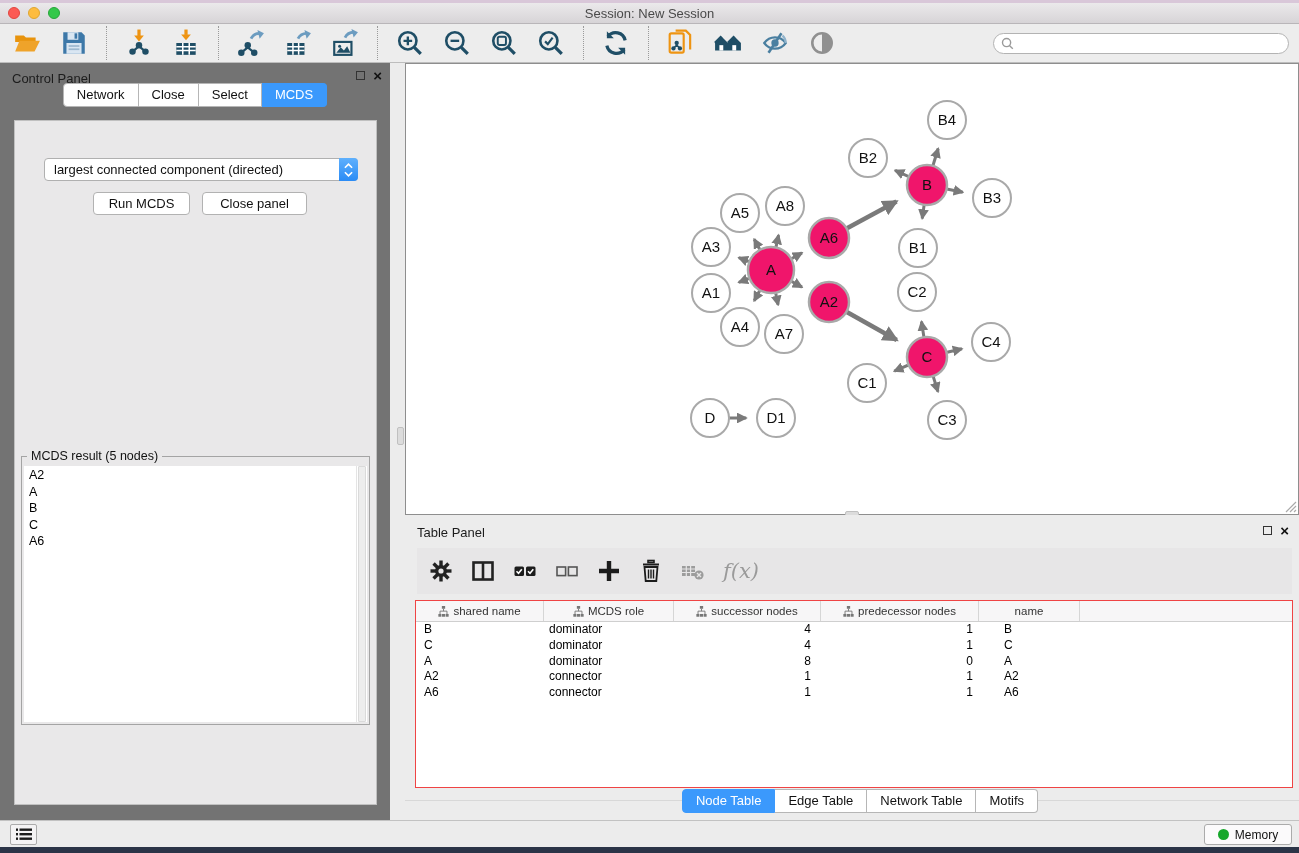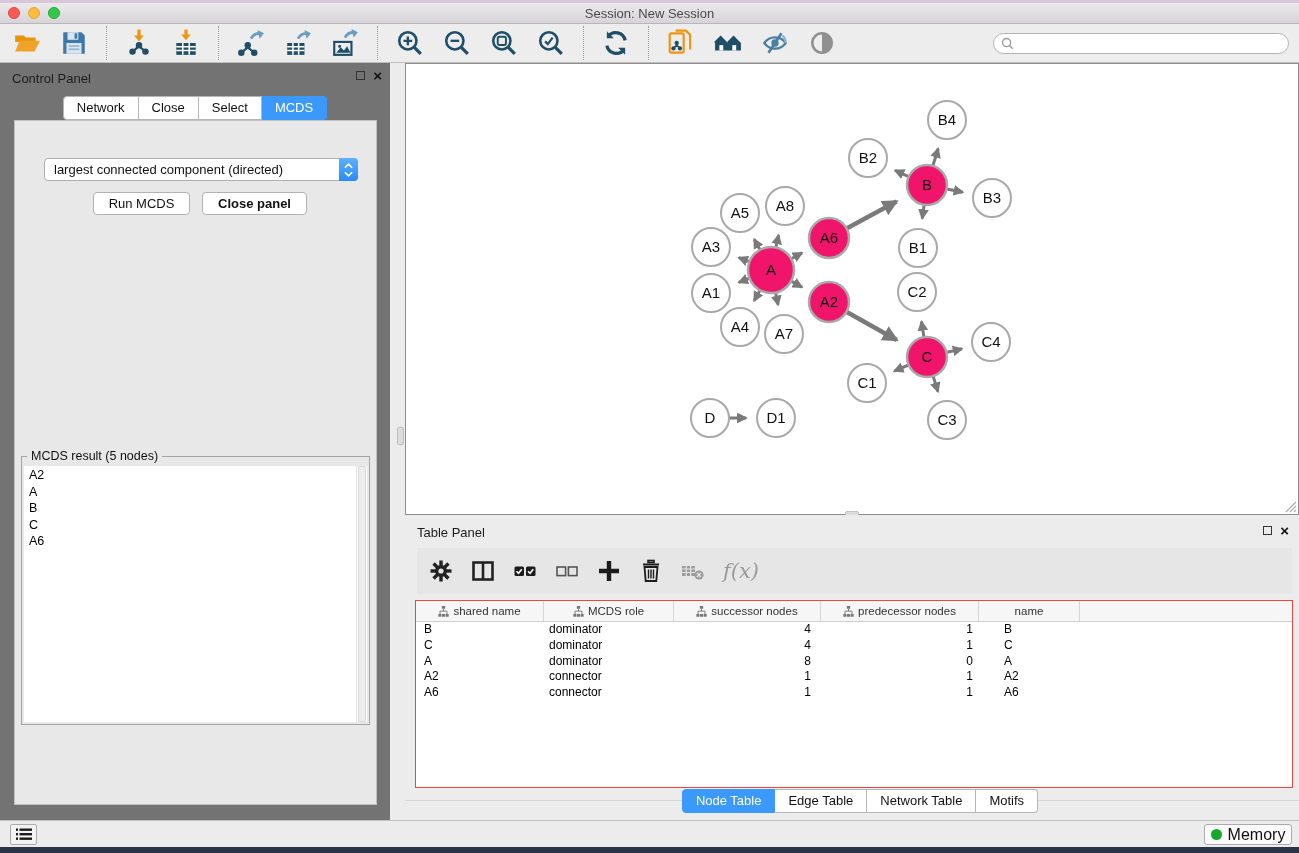--- a/index.html
+++ b/index.html
@@ -34,33 +34,33 @@
   #cp-title { position:absolute; left:12px; top:8px; font-size:13px; color:#1c1c1c; }
   .win-btns { position:absolute; right:8px; top:7px; display:flex; gap:8px; align-items:center; }
   .float-box { width:9px; height:9px; border:1.5px solid #333; display:inline-block; cursor:pointer;}
   .close-x { font-size:15px; font-weight:bold; color:#111; line-height:11px; cursor:pointer; }
   .seg-row { display:flex; justify-content:center; }
   .seg { padding:3px 13px 4px; font-size:13px; background:#fff; border:1px solid #b6b6b6; border-left:none;
     color:#111; cursor:pointer; white-space:nowrap; }
   .seg:first-child { border-left:1px solid #b6b6b6; border-radius:4px 0 0 4px; }
   .seg:last-child { border-radius:0 4px 4px 0; }
   .seg.sel { background:#3b99fc; border-color:#3b99fc; color:#fff; }
-  #cp-tabs { position:absolute; left:0; top:33px; width:100%; }
+  #cp-tabs { position:absolute; left:0; top:20px; width:100%; }
   #cp-content { position:absolute; left:14px; top:57px; width:363px; height:685px;
     border:1px solid #c0c0c0; background:#e9e8e9; }
   #opt-label { position:absolute; left:0; top:13px; width:100%; text-align:center; font-size:13px; color:#111; }
   #criterion-select { position:absolute; left:29px; top:37px; width:314px; height:23px; background:#fff;
     border:1px solid #b0b0b0; border-radius:4px; display:flex; align-items:center; cursor:pointer; }
   #criterion-value { flex:1; font-size:13px; padding-left:9px; color:#111; white-space:nowrap; }
   #criterion-stepper { width:19px; height:23px; margin:-1px -1px -1px 0; background:linear-gradient(#5fb0fd,#2a8bf5);
     border-radius:0 4px 4px 0; display:flex; flex-direction:column; align-items:center; justify-content:center; gap:2px; }
   .btn { position:absolute; top:71px; height:23px; background:#fff; border:1px solid #b2b2b2; border-radius:4px;
     font-size:13px; color:#111; display:flex; align-items:center; justify-content:center; cursor:pointer; }
   #run-btn { left:78px; width:97px; }
-  #closep-btn { left:187px; width:105px;font-weight:bold; }
+  #closep-btn { left:187px; width:105px; }
   #result-box { position:absolute; left:6px; top:335px; width:349px; height:269px; border:1px solid #a4a4a4; }
   #result-legend { position:absolute; left:5px; top:-8px; background:#e9e8e9; padding:0 4px; font-size:12.5px; color:#111; }
   #result-list { position:absolute; left:2px; right:13px; top:9px; bottom:2px; background:#fff; overflow:hidden;
     font-size:12.5px; padding-top:2px; }
   #result-scroll { position:absolute; right:2px; top:9px; bottom:2px; width:11px; background:#fff; border-left:1px solid #e4e4e4;}
   #result-thumb { position:absolute; left:1px; right:1px; top:0; height:100%; background:#ededed; border:1px solid #dadada; border-radius:1px;}
   .result-item { padding:0 0 1px 5px; line-height:15.5px; color:#000; }
   
   #net-window { position:absolute; left:405px; top:63px; width:894px; height:452px;
     border:1px solid #8e8e8e; background:#fff; }
@@ -89,21 +89,21 @@
   .td { font-size:12px; color:#000; line-height:15.8px; white-space:nowrap; overflow:hidden; }
   #bottom-tabs-line { position:absolute; left:0; top:285px; width:100%; border-top:1px solid #d8d8d8; }
   #bottom-tabs { position:absolute; left:8px; top:274px; width:100%; }
   
   #status-bar { position:absolute; left:0; top:820px; width:100%; height:27px; background:#ececec;
     border-top:1px solid #c2c2c2; }
   #list-btn { position:absolute; left:10px; top:3px; width:27px; height:21px; border:1px solid #ababab;
     background:#f4f3f4; border-radius:2px; display:flex; align-items:center; justify-content:center; cursor:pointer; }
   #memory-btn { position:absolute; right:7px; top:3px; width:88px; height:21px; border:1px solid #ababab;
     background:#fbfafb; border-radius:3px; display:flex; align-items:center; justify-content:center; gap:6px;
-    font-size:16px; color:#111; cursor:pointer; }
+    font-size:12px; color:#111; cursor:pointer; }
   #memory-dot { width:11px; height:11px; border-radius:50%; background:#17a72b; }
   #desktop-strip-bottom { position:absolute; left:0; top:847px; width:100%; height:6px; background:#2b3447; }
 </style>
 </head>
 <body>
 
 <div id="app">
 
   <div id="desktop-strip-top"></div>
 

